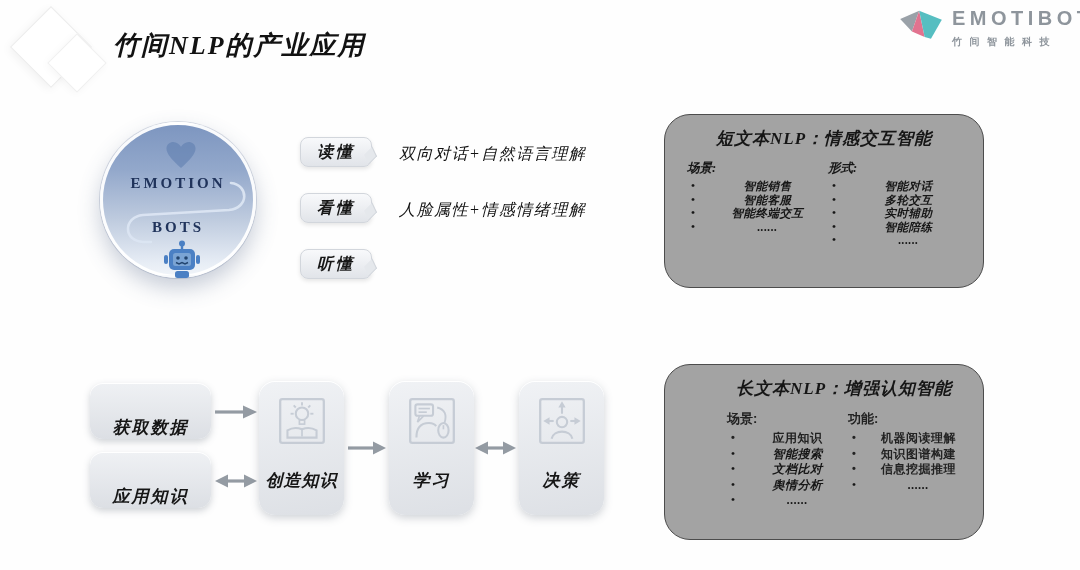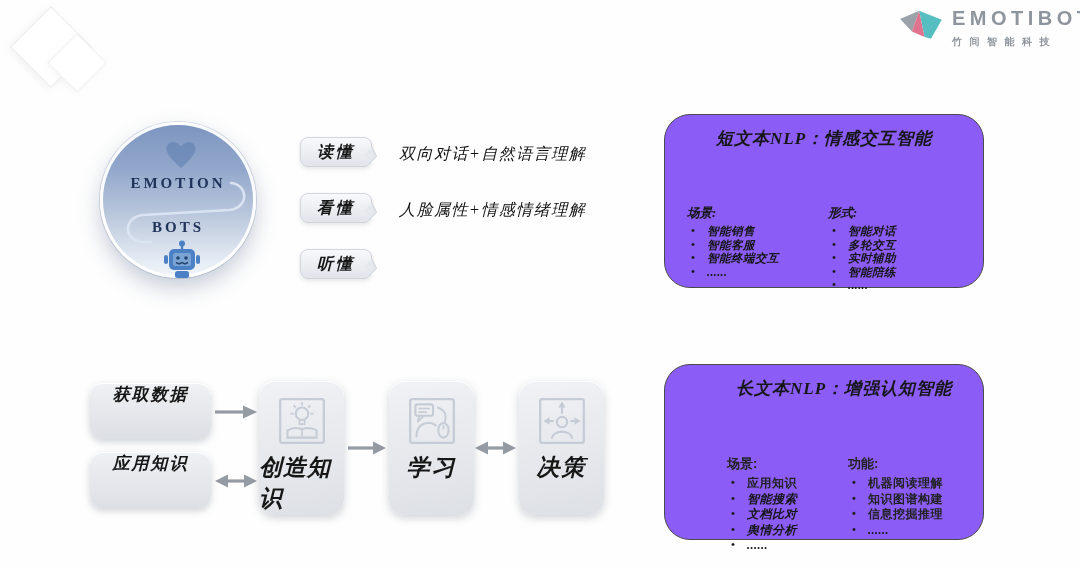--- a/index.html
+++ b/index.html
@@ -47,71 +47,72 @@
     position:absolute; right:-5px; bottom:5px; width:11px; height:11px;
     background:#e5e8ec; border-right:1px solid #d2d6dc; border-bottom:1px solid #d2d6dc;
     transform:rotate(-25deg) skewY(-20deg);
   }
   .cap-desc { position:absolute; left:399px; font-size:16px; font-style:italic; letter-spacing:1.5px; color:#111; }
   .b1 { top:137px; } .t1 { top:144px; }
   .b2 { top:193px; } .t2 { top:200px; }
   .b3 { top:249px; } .t3 { top:256px; }
   
   .info-box {
-    position:absolute; left:664px; width:320px; background:#8b5cf6;
+    position:absolute; left:664px; width:320px; background:#a3a3a3;
     border:1.6px solid #4c4c4c; border-radius:26px;
   }
   .box-short { top:114px; height:174px; }
   .box-long  { top:364px; height:176px;padding-left:40px; }
   .info-title { text-align:center; margin-top:12px; font-size:17px; font-weight:bold; font-style:italic; letter-spacing:1px; }
   .info-sub { text-align:center; margin-top:7px; font-size:16px; letter-spacing:.5px; color:#1c1c1c; }
   .info-cols { display:flex; margin-top:10px; padding:0 14px 0 22px; }
   .info-col { width:50%; }
-  .col-header { font-size:12.5px; font-weight:bold;margin-top:45px; }
+  .col-header { font-size:12.5px; font-weight:bold; }
   .info-col ul { list-style:none; margin-top:3px; }
-  .info-col li { position:relative; padding-left:20px; }
+  .info-col li { position:relative; padding-left:20px;text-align:center; }
   .box-short li { font-size:11.5px; line-height:13.6px; letter-spacing:.5px; }
   .box-long  li { font-size:12px;  line-height:15.6px; letter-spacing:.5px; }
   .info-col li::before { content:"•"; position:absolute; left:4px; top:-1px; font-size:11px; }
   .kai { font-family:"Liberation Serif", serif; font-style:italic; font-weight:bold; }
   .hei { font-family:"Liberation Sans", sans-serif; font-style:normal; font-weight:bold; color:#222; }
   .col-header.hei { font-size:13px; }
   
   .flow-input {
     position:absolute; left:90px; width:121px; height:56px; border-radius:13px;
     background:linear-gradient(180deg,#eff1f4,#dcdfe4);
     box-shadow:0 3px 7px rgba(90,100,115,.28), inset 0 1px 0 #ffffff;
-    display:flex; align-items:flex-start; justify-content:center;
+    display:flex; align-items:flex-end; justify-content:center;
     font-size:17px; font-weight:bold; font-style:italic; letter-spacing:2px;
   }
   .fi1 { top:383px; } .fi2 { top:452px; }
   .flow-stage {
     position:absolute; top:381px; width:85px; height:134px; border-radius:16px;
     background:linear-gradient(170deg,#f0f2f5,#dde0e5);
     box-shadow:0 3px 8px rgba(90,100,115,.28), inset 0 1px 0 #ffffff;
     display:flex; flex-direction:column; align-items:center;
   }
   .fs1 { left:259px; } .fs2 { left:389px; } .fs3 { left:519px; }
   .stage-icon { margin-top:13px; }
-  .stage-label { margin-top:4px; font-size:23px; font-weight:bold; font-style:italic; letter-spacing:2px; }
+  .stage-label { margin-top:21px; font-size:17px; font-weight:bold; font-style:italic; letter-spacing:2px; }
   .fs1 .stage-label { letter-spacing:1px; }
   .arrow { position:absolute; }
   .a1 { left:215px; top:404px; }
   .a2 { left:215px; top:473px; }
   .a3 { left:348px; top:440px; }
   .a4 { left:475px; top:440px; }
 </style>
 </head>
 <body>
 
 <div class="slide">
 
   <div class="diamond d1"></div>
   <div class="diamond d2"></div>
 
+  <div class="page-title">竹间NLP的产业应用</div>
 
   <div class="logo">
     <svg class="logo-mark" viewBox="0 0 50 42">
       <polygon points="2,11 23,2 15,25" fill="#9aa1a8"></polygon>
       <polygon points="15,25 23,2 29,31" fill="#e2738f"></polygon>
       <polygon points="23,2 48,12 36,33 29,31" fill="#56bec1"></polygon>
     </svg>
     <div>
       <div class="logo-name">EMOTIBOT</div>
       <div class="logo-sub">竹间智能科技</div>

